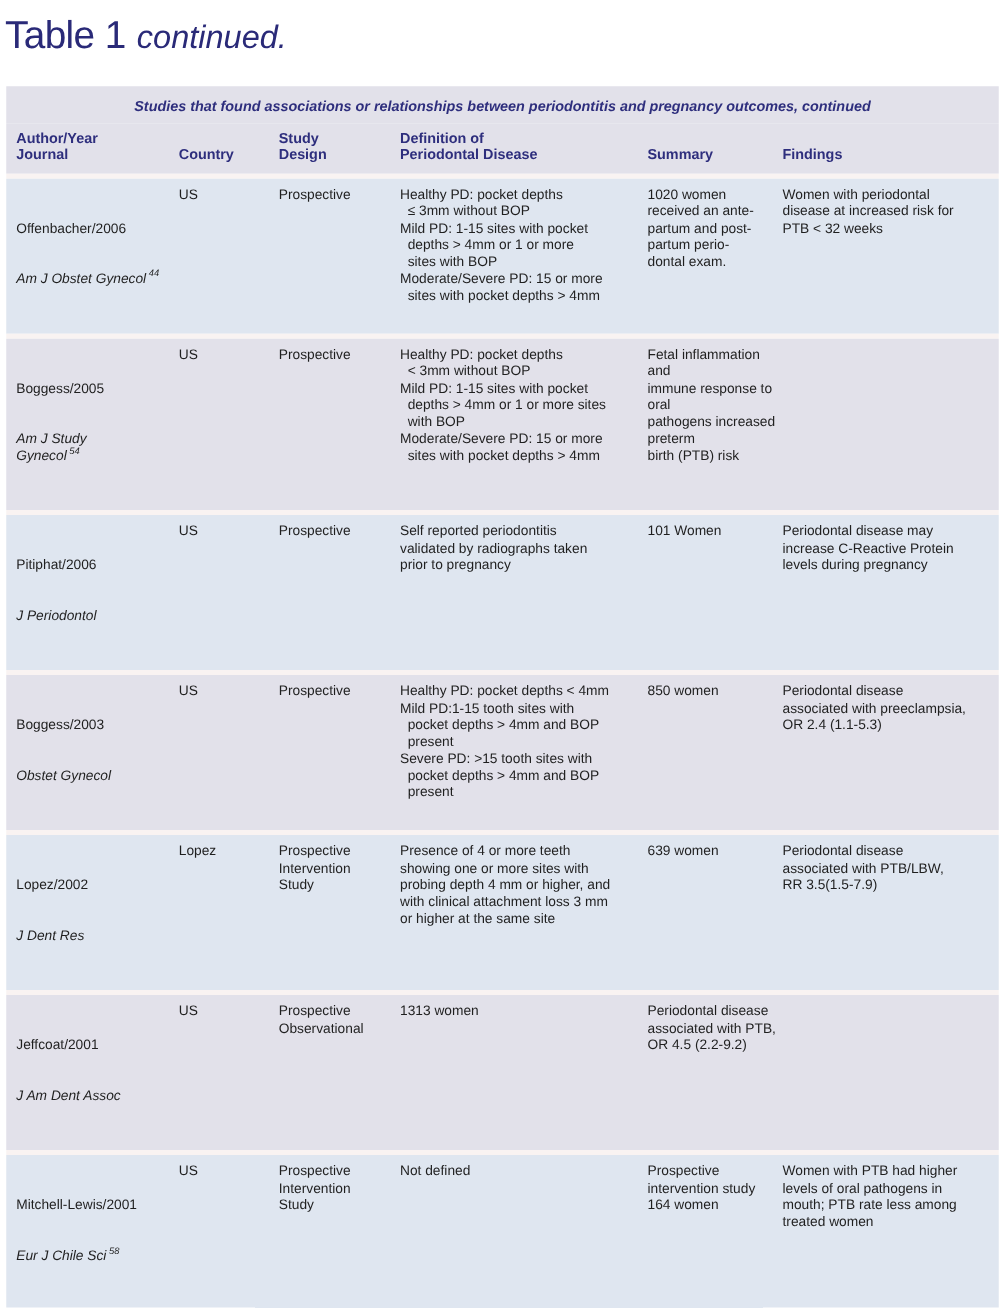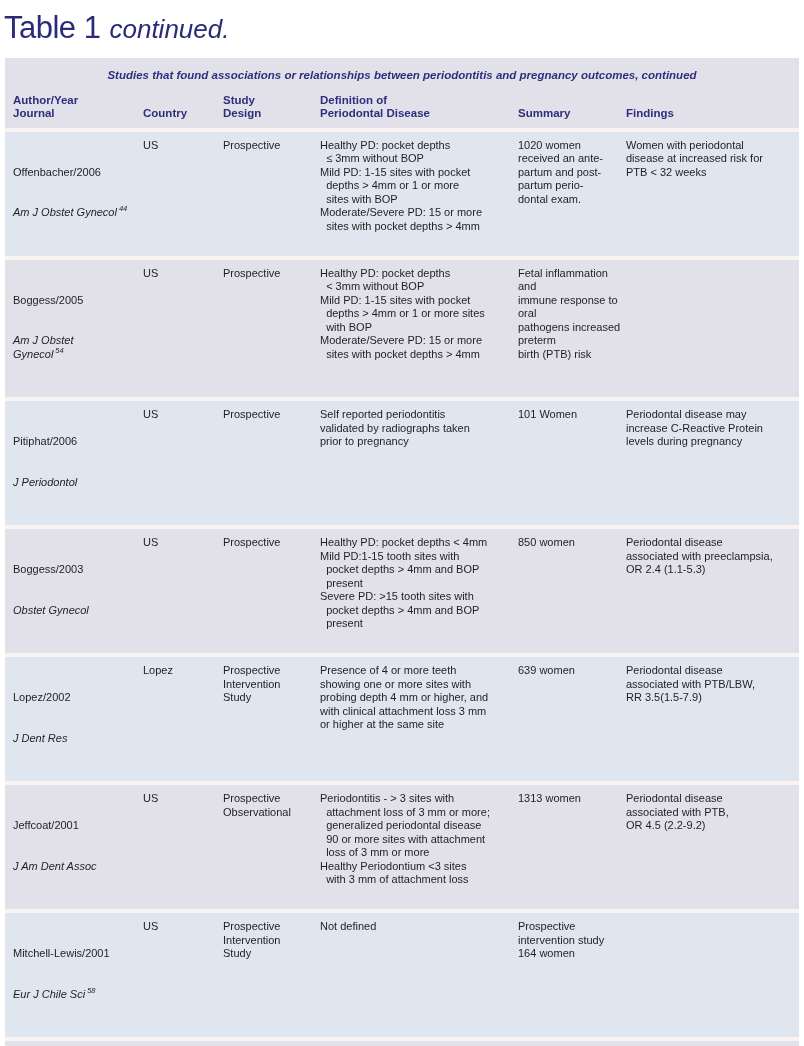--- a/index.html
+++ b/index.html
@@ -7,21 +7,21 @@
     width: 804px;
     background: #ffffff;
     font-family: "Liberation Sans", "DejaVu Sans", sans-serif;
     color: #1f1f1f;
   }
   .page { width: 804px; height: 1046px; position: relative; }
 
   
   .page-heading {
     padding: 10px 0 0 4px;
-    height: 58px;
+    height: 69px;
     color: #2a2a78;
     font-weight: 400;
   }
   .page-heading .t1 { font-size: 31px; letter-spacing: -0.5px; }
   .page-heading .cont { font-size: 26px; font-style: italic; margin-left: 9px; }
 
   
   .tbl {
     margin-left: 5px;
     width: 794px;
@@ -121,21 +121,21 @@
 dontal exam.</div>
       <div class="cell last">Women with periodontal
 disease at increased risk for
 PTB &lt; 32 weeks</div>
     </div>
     <div class="sep"></div>
 
     <div class="grid-row data-row row-lav">
       <div class="cell">
         <div>Boggess/2005</div>
-        <div class="journal"><span>Am J Obstet
+        <div class="journal"><span>Am J Study
 Gynecol</span><sup>54</sup></div>
       </div>
       <div class="cell">US</div>
       <div class="cell">Prospective</div>
       <div class="cell">Healthy PD: pocket depths
   &lt; 3mm without BOP
 Mild PD: 1-15 sites with pocket
   depths &gt; 4mm or 1 or more sites
   with BOP
 Moderate/Severe PD: 15 or more
@@ -207,47 +207,44 @@
     <div class="sep"></div>
 
     <div class="grid-row data-row row-lav">
       <div class="cell">
         <div>Jeffcoat/2001</div>
         <div class="journal"><span>J Am Dent Assoc</span><sup></sup></div>
       </div>
       <div class="cell">US</div>
       <div class="cell">Prospective
 Observational</div>
-      <div class="cell">Periodontitis - &gt; 3 sites with
-  attachment loss of 3 mm or more;
-  generalized periodontal disease
-  90 or more sites with attachment
-  loss of 3 mm or more
-Healthy Periodontium &lt;3 sites
-  with 3 mm of attachment loss</div>
       <div class="cell">1313 women</div>
       <div class="cell last">Periodontal disease
 associated with PTB,
 OR 4.5 (2.2-9.2)</div>
     </div>
     <div class="sep"></div>
 
     <div class="grid-row data-row row-blue">
       <div class="cell">
         <div>Mitchell-Lewis/2001</div>
         <div class="journal"><span>Eur J Chile Sci</span><sup>58</sup></div>
       </div>
       <div class="cell">US</div>
       <div class="cell">Prospective
 Intervention
 Study</div>
       <div class="cell">Not defined</div>
       <div class="cell">Prospective
 intervention study
 164 women</div>
+      <div class="cell last">Women with PTB had higher
+levels of oral pathogens in
+mouth; PTB rate less among
+treated women</div>
     </div>
     <div class="sep"></div>
 
     <div class="grid-row data-row row-lav">
       
       
       
       
       
       

